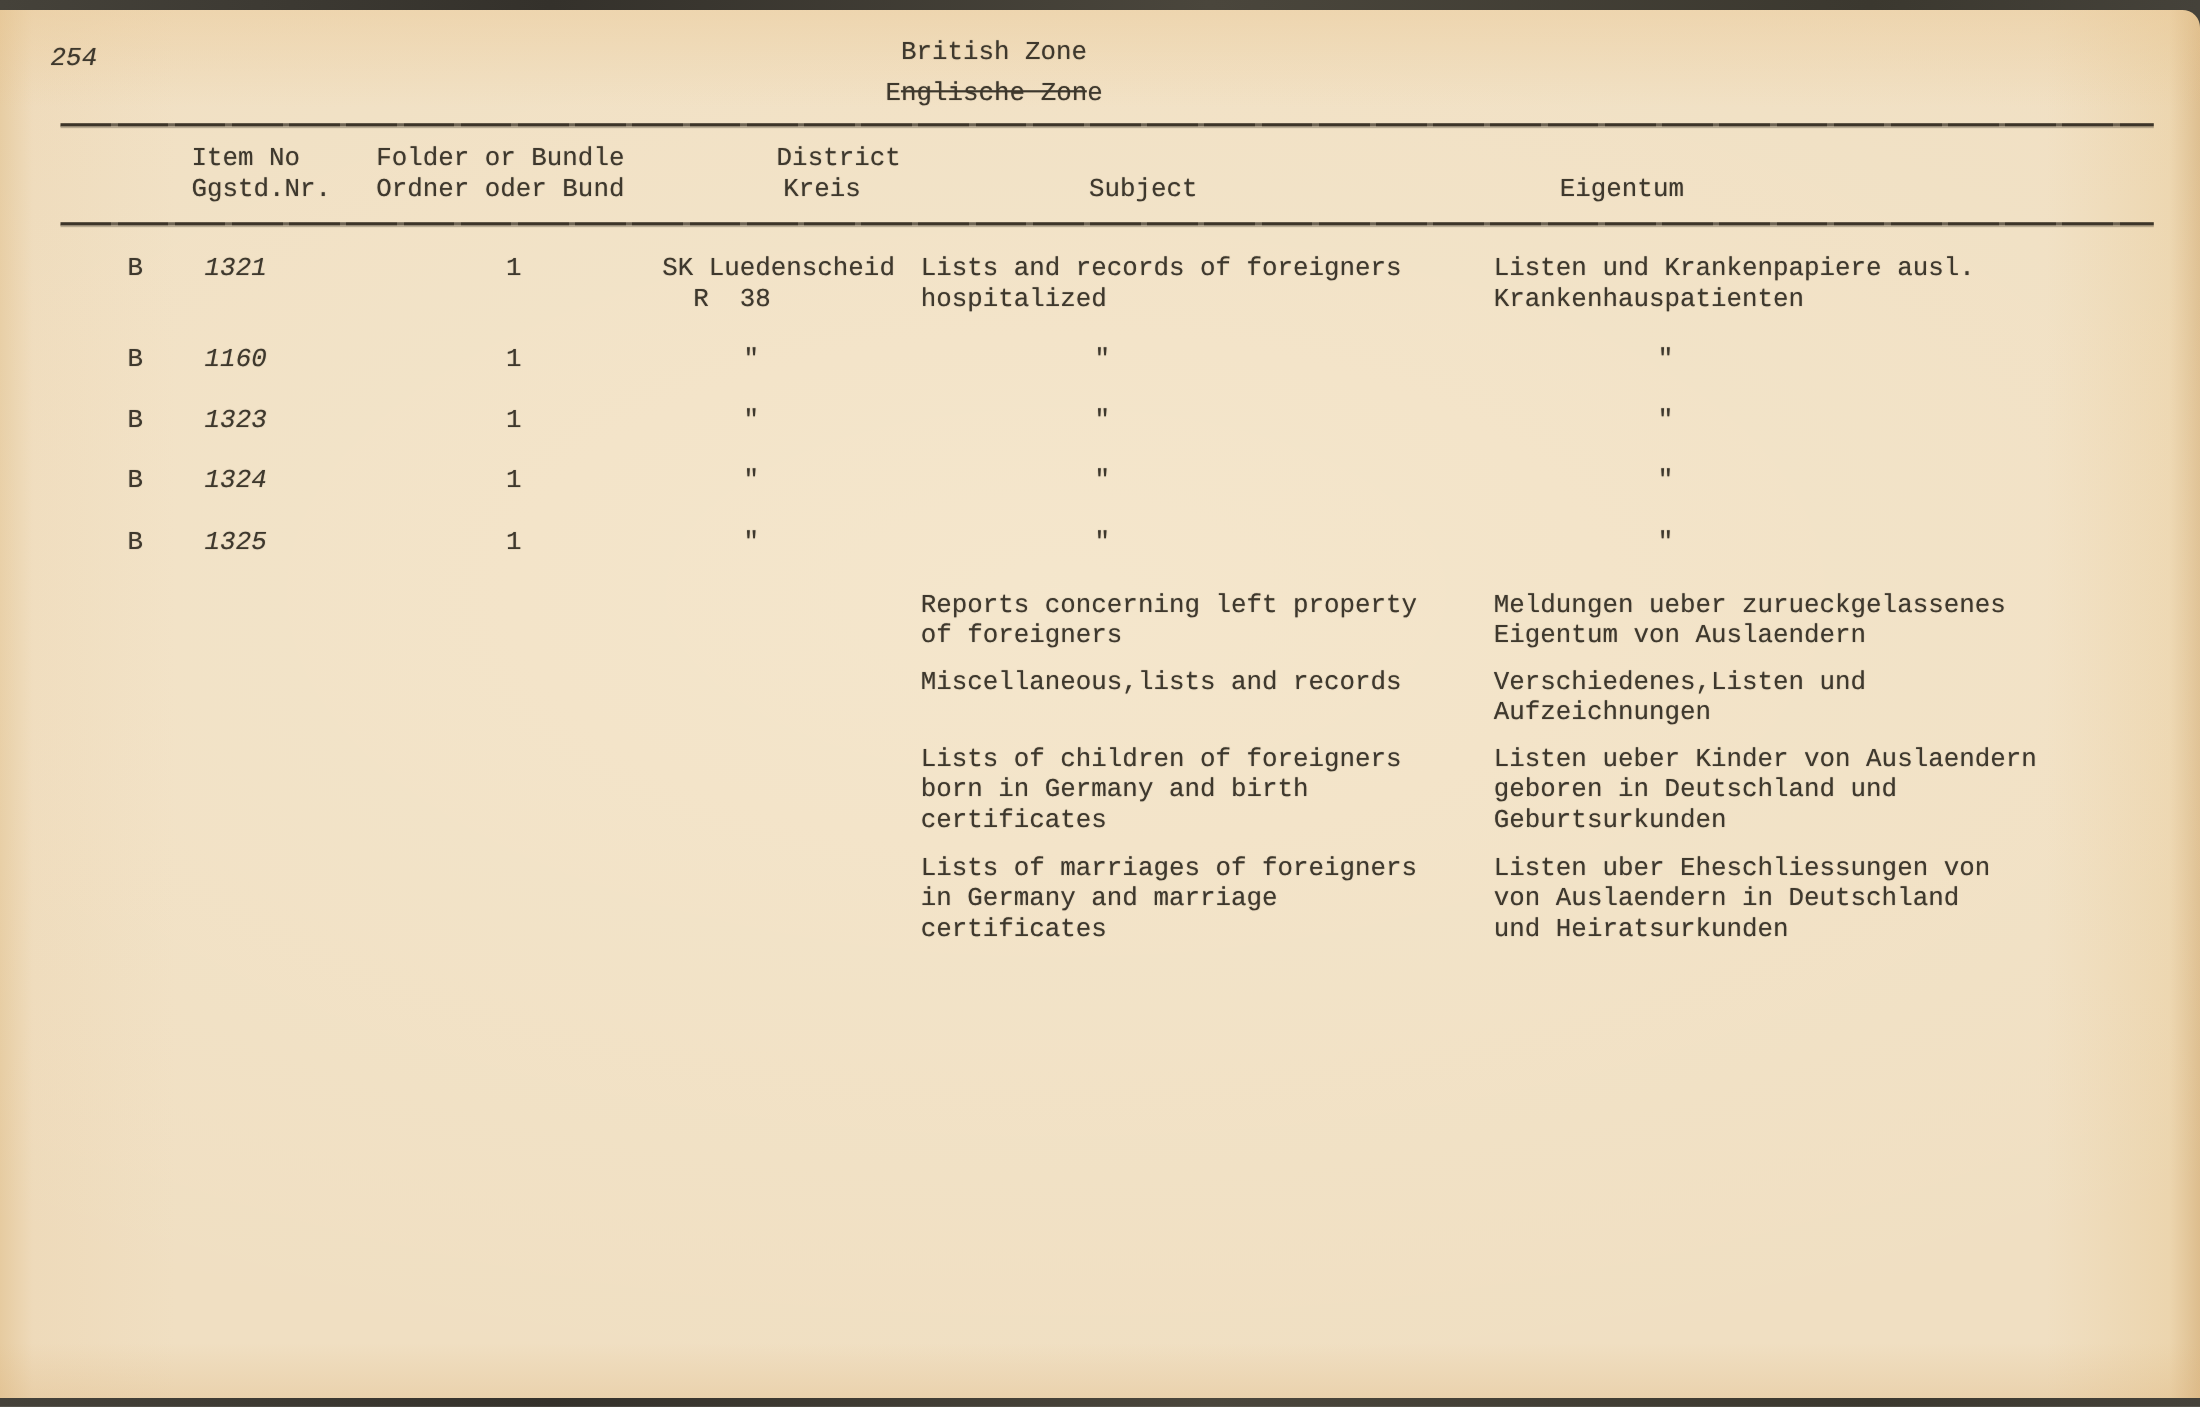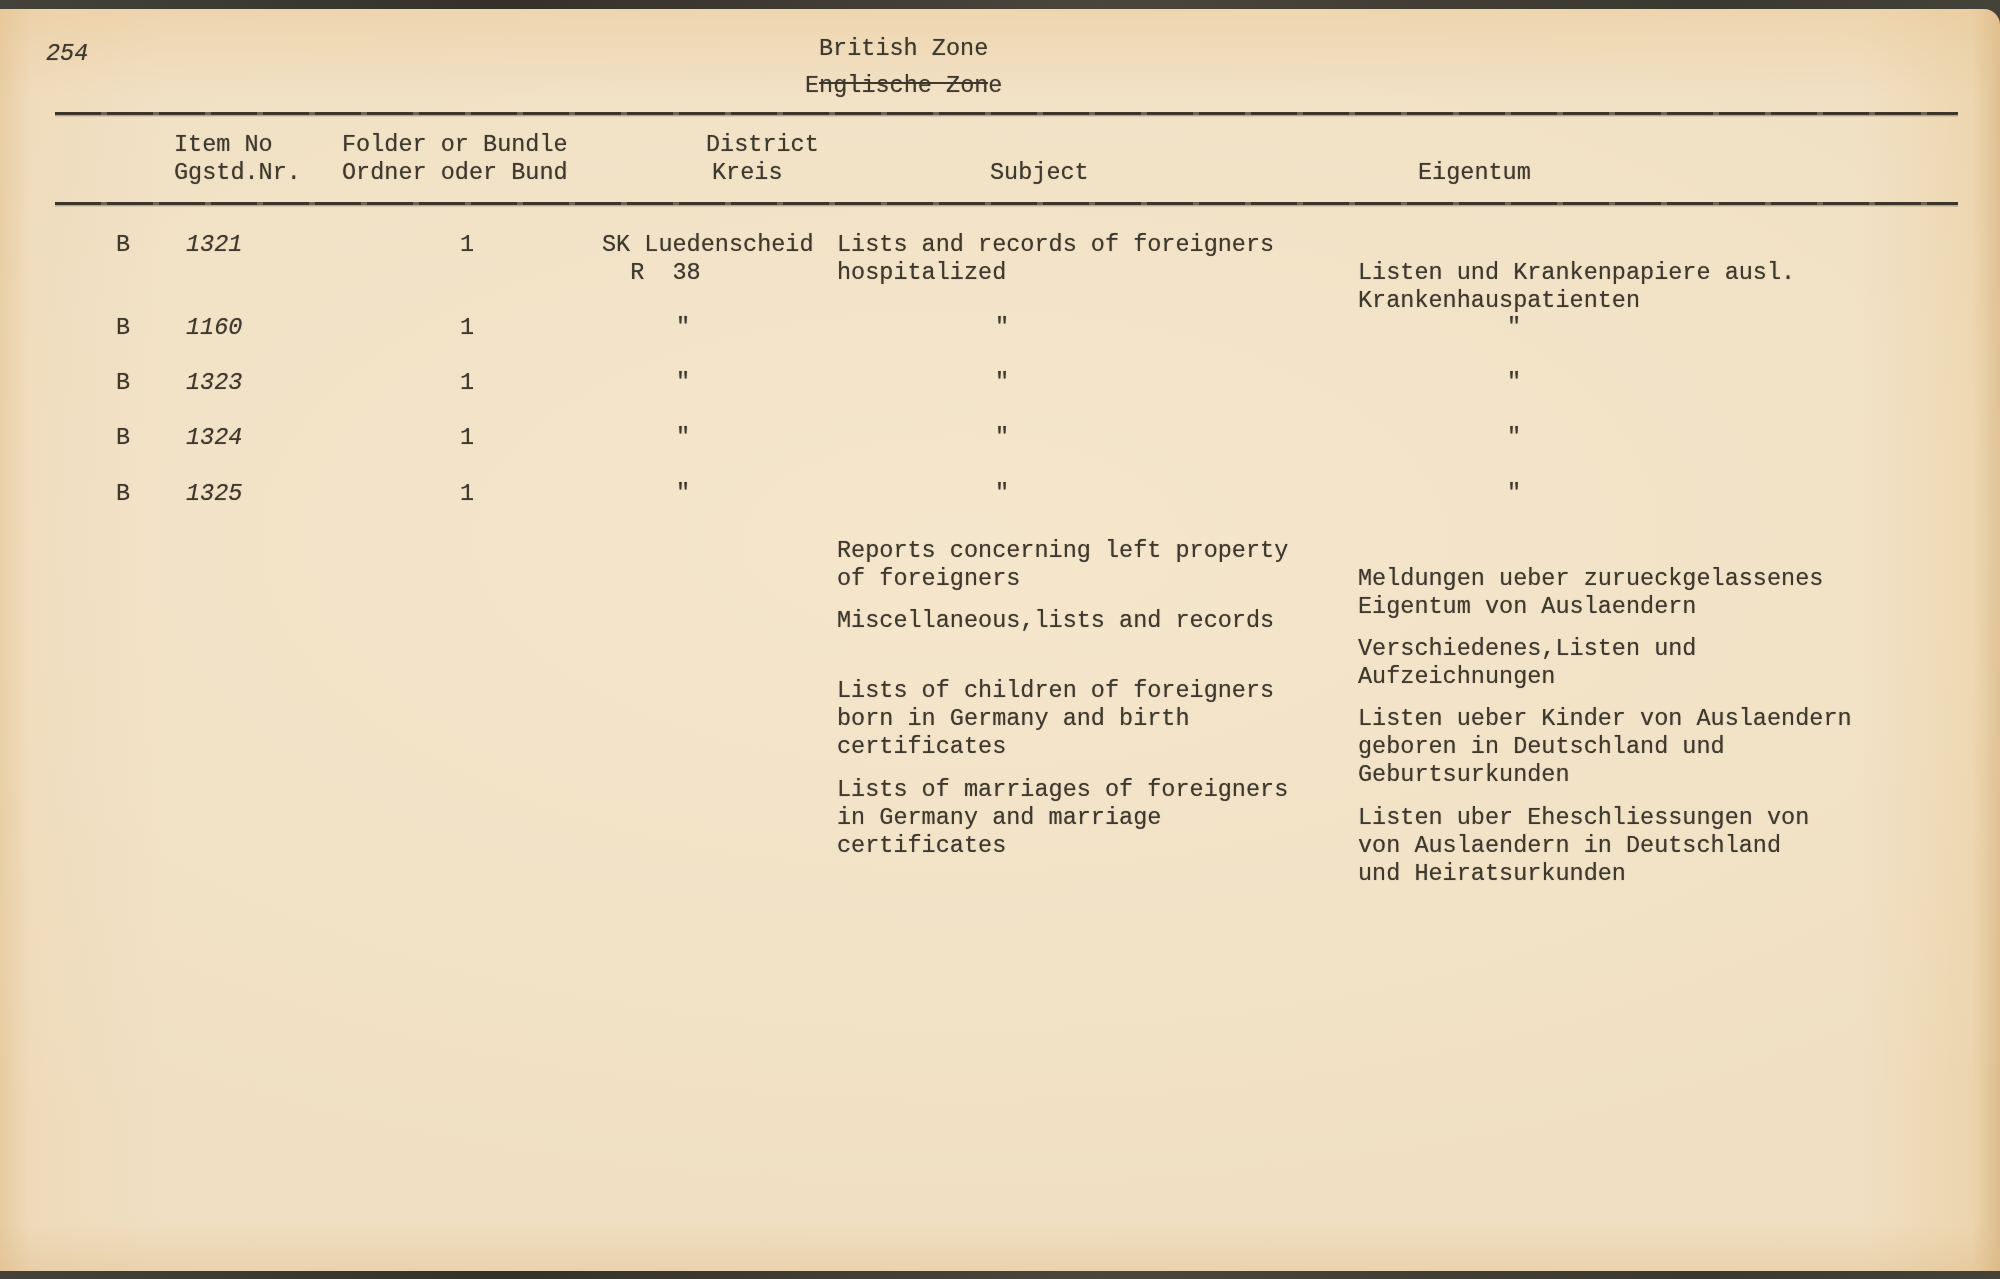--- a/index.html
+++ b/index.html
@@ -40,21 +40,21 @@
   .h-subject{left:990px;top:150px;}
   .h-betreff{left:1418px;top:150px;}
   .row{position:absolute;left:0;width:100%;height:0;}
   .c-letter{left:116px;}
   .c-no{left:186px;font-style:italic;}
   .c-folder{left:460px;}
   .c-district{left:602px;}
   .c-district-ditto{left:676px;}
   .c-subject{left:837px;}
   .c-subject-ditto{left:995px;}
-  .c-betreff{left:1358px;margin-top:28px;}
+  .c-betreff{left:1358px;}
   .c-betreff-ditto{left:1507px;}
 </style>
 </head>
 <body>
 
 <div class="page">
 
   <span class="txt page-number">254</span>
   <span class="txt doc-title">British Zone</span>
   <span class="txt doc-subtitle">Englische Zone</span>

